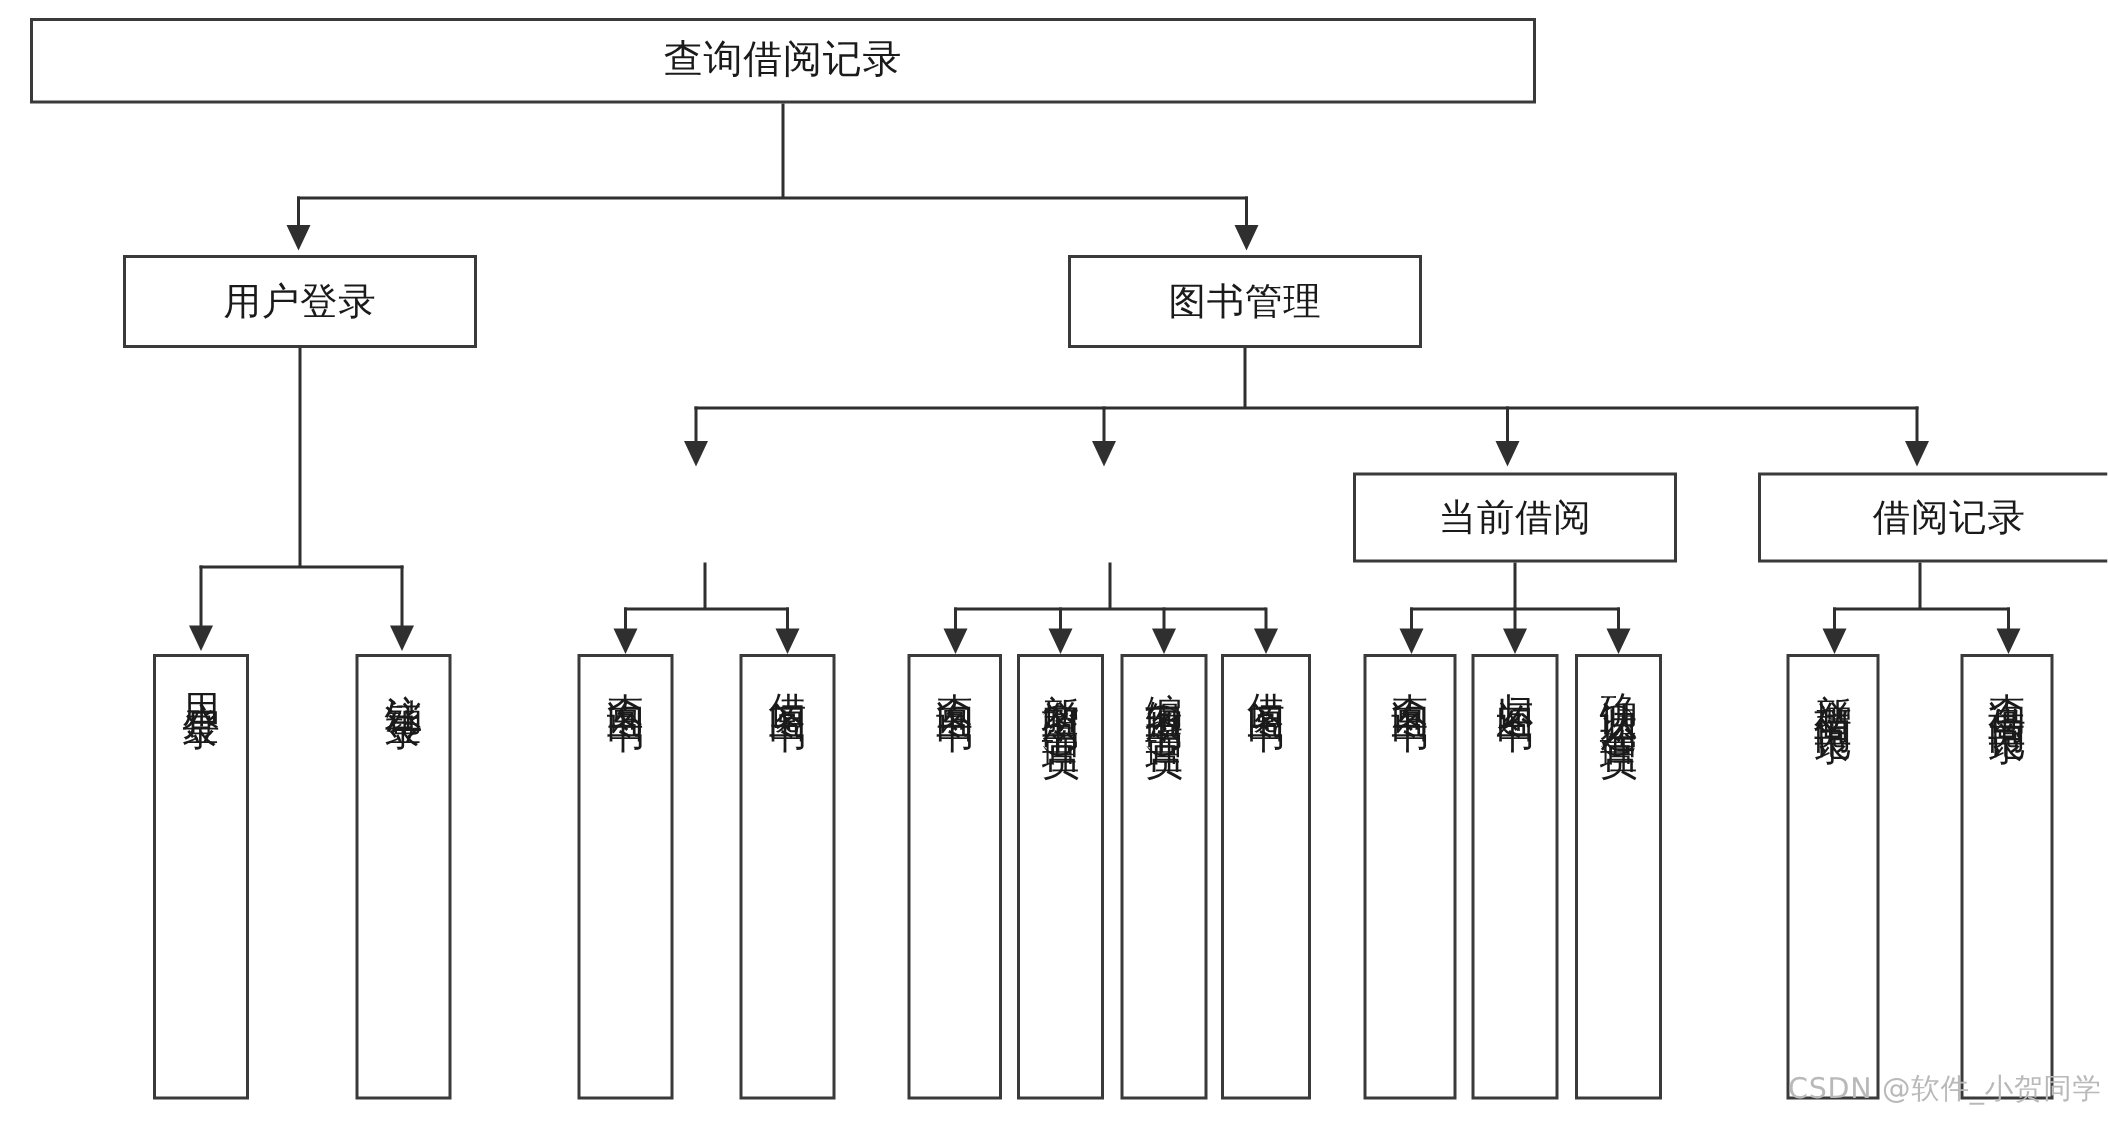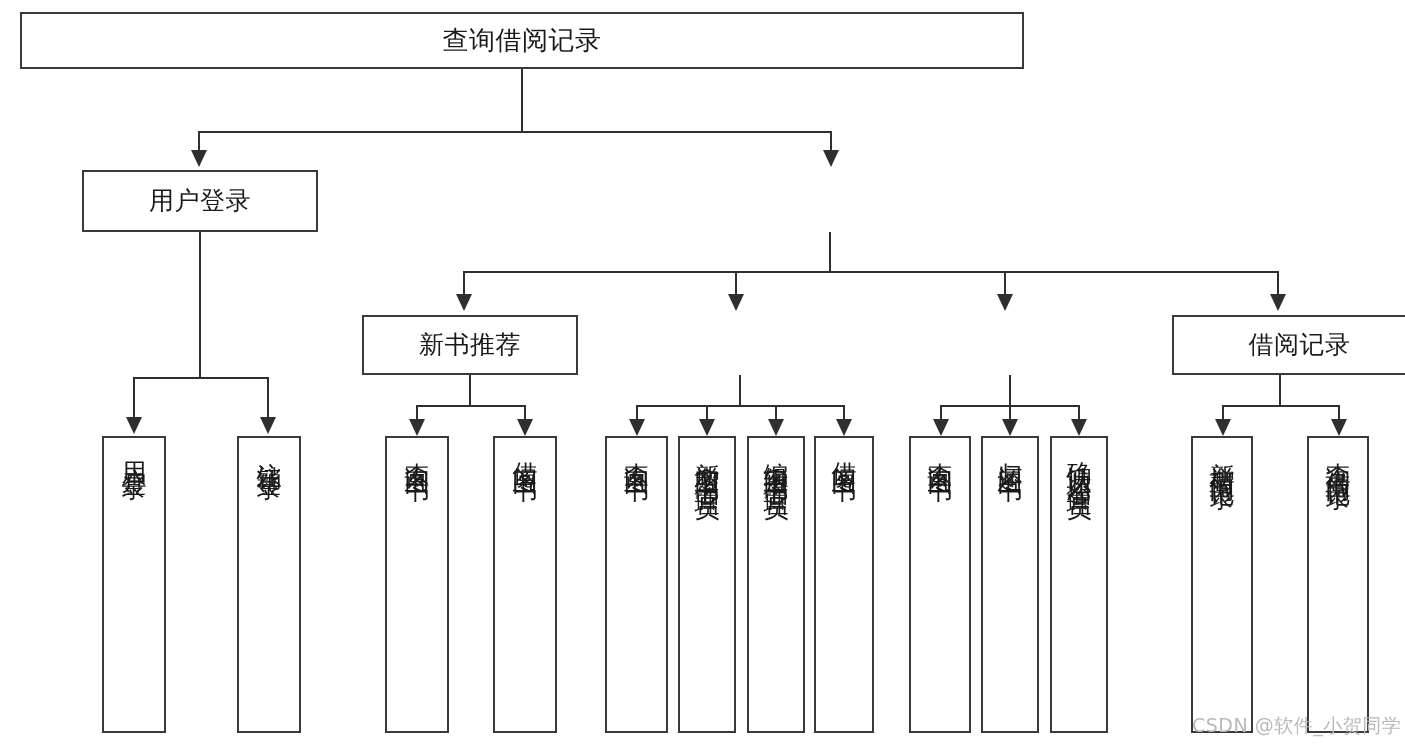--- a/index.html
+++ b/index.html
@@ -87,41 +87,44 @@
   <div class="edge hline" style="left:198px;top:131px;width:634px;height:2px;"></div>
   <div class="edge vline" style="left:198px;top:131px;width:2px;height:21px;"></div>
   <div class="arrow" style="left:191px;top:150px;"></div>
   <div class="edge vline" style="left:830px;top:131px;width:2px;height:21px;"></div>
   <div class="arrow" style="left:823px;top:150px;"></div>
 
   <div class="node h" id="node-user-login" style="left:82px;top:170px;width:236px;height:62px;">
     <span class="node-label">用户登录</span>
   </div>
 
+  <div class="node h" id="node-book-manage" style="left:712px;top:170px;width:236px;height:62px;">
+    <span class="node-label">图书管理</span>
+  </div>
 
   <div class="edge vline" style="left:199px;top:232px;width:2px;height:146px;"></div>
   <div class="edge hline" style="left:133px;top:377px;width:136px;height:2px;"></div>
   <div class="edge vline" style="left:133px;top:377px;width:2px;height:42px;"></div>
   <div class="arrow" style="left:126px;top:417px;"></div>
   <div class="edge vline" style="left:267px;top:377px;width:2px;height:42px;"></div>
   <div class="arrow" style="left:260px;top:417px;"></div>
 
   <div class="edge vline" style="left:829px;top:232px;width:2px;height:40px;"></div>
   <div class="edge hline" style="left:463px;top:271px;width:816px;height:2px;"></div>
   <div class="edge vline" style="left:463px;top:271px;width:2px;height:24px;"></div>
   <div class="arrow" style="left:456px;top:294px;"></div>
   <div class="edge vline" style="left:735px;top:271px;width:2px;height:24px;"></div>
   <div class="arrow" style="left:728px;top:294px;"></div>
   <div class="edge vline" style="left:1004px;top:271px;width:2px;height:24px;"></div>
   <div class="arrow" style="left:997px;top:294px;"></div>
   <div class="edge vline" style="left:1277px;top:271px;width:2px;height:24px;"></div>
   <div class="arrow" style="left:1270px;top:294px;"></div>
 
-  <div class="node h" id="node-new-book-recommend" style="left:362px;top:315px;width:216px;height:60px;">
-    <span class="node-label">新书推荐</span>
+  <div class="node h" id="node-current-borrow" style="left:902px;top:315px;width:216px;height:60px;">
+    <span class="node-label">当前借阅</span>
   </div>
   <div class="node h" id="node-borrow-record" style="left:1172px;top:315px;width:255px;height:60px;">
     <span class="node-label">借阅记录</span>
   </div>
 
   <div class="edge vline" style="left:469px;top:375px;width:2px;height:31px;"></div>
   <div class="edge hline" style="left:416px;top:405px;width:110px;height:2px;"></div>
   <div class="edge vline" style="left:416px;top:405px;width:2px;height:20px;"></div>
   <div class="arrow" style="left:409px;top:419px;"></div>
   <div class="edge vline" style="left:524px;top:405px;width:2px;height:20px;"></div>

